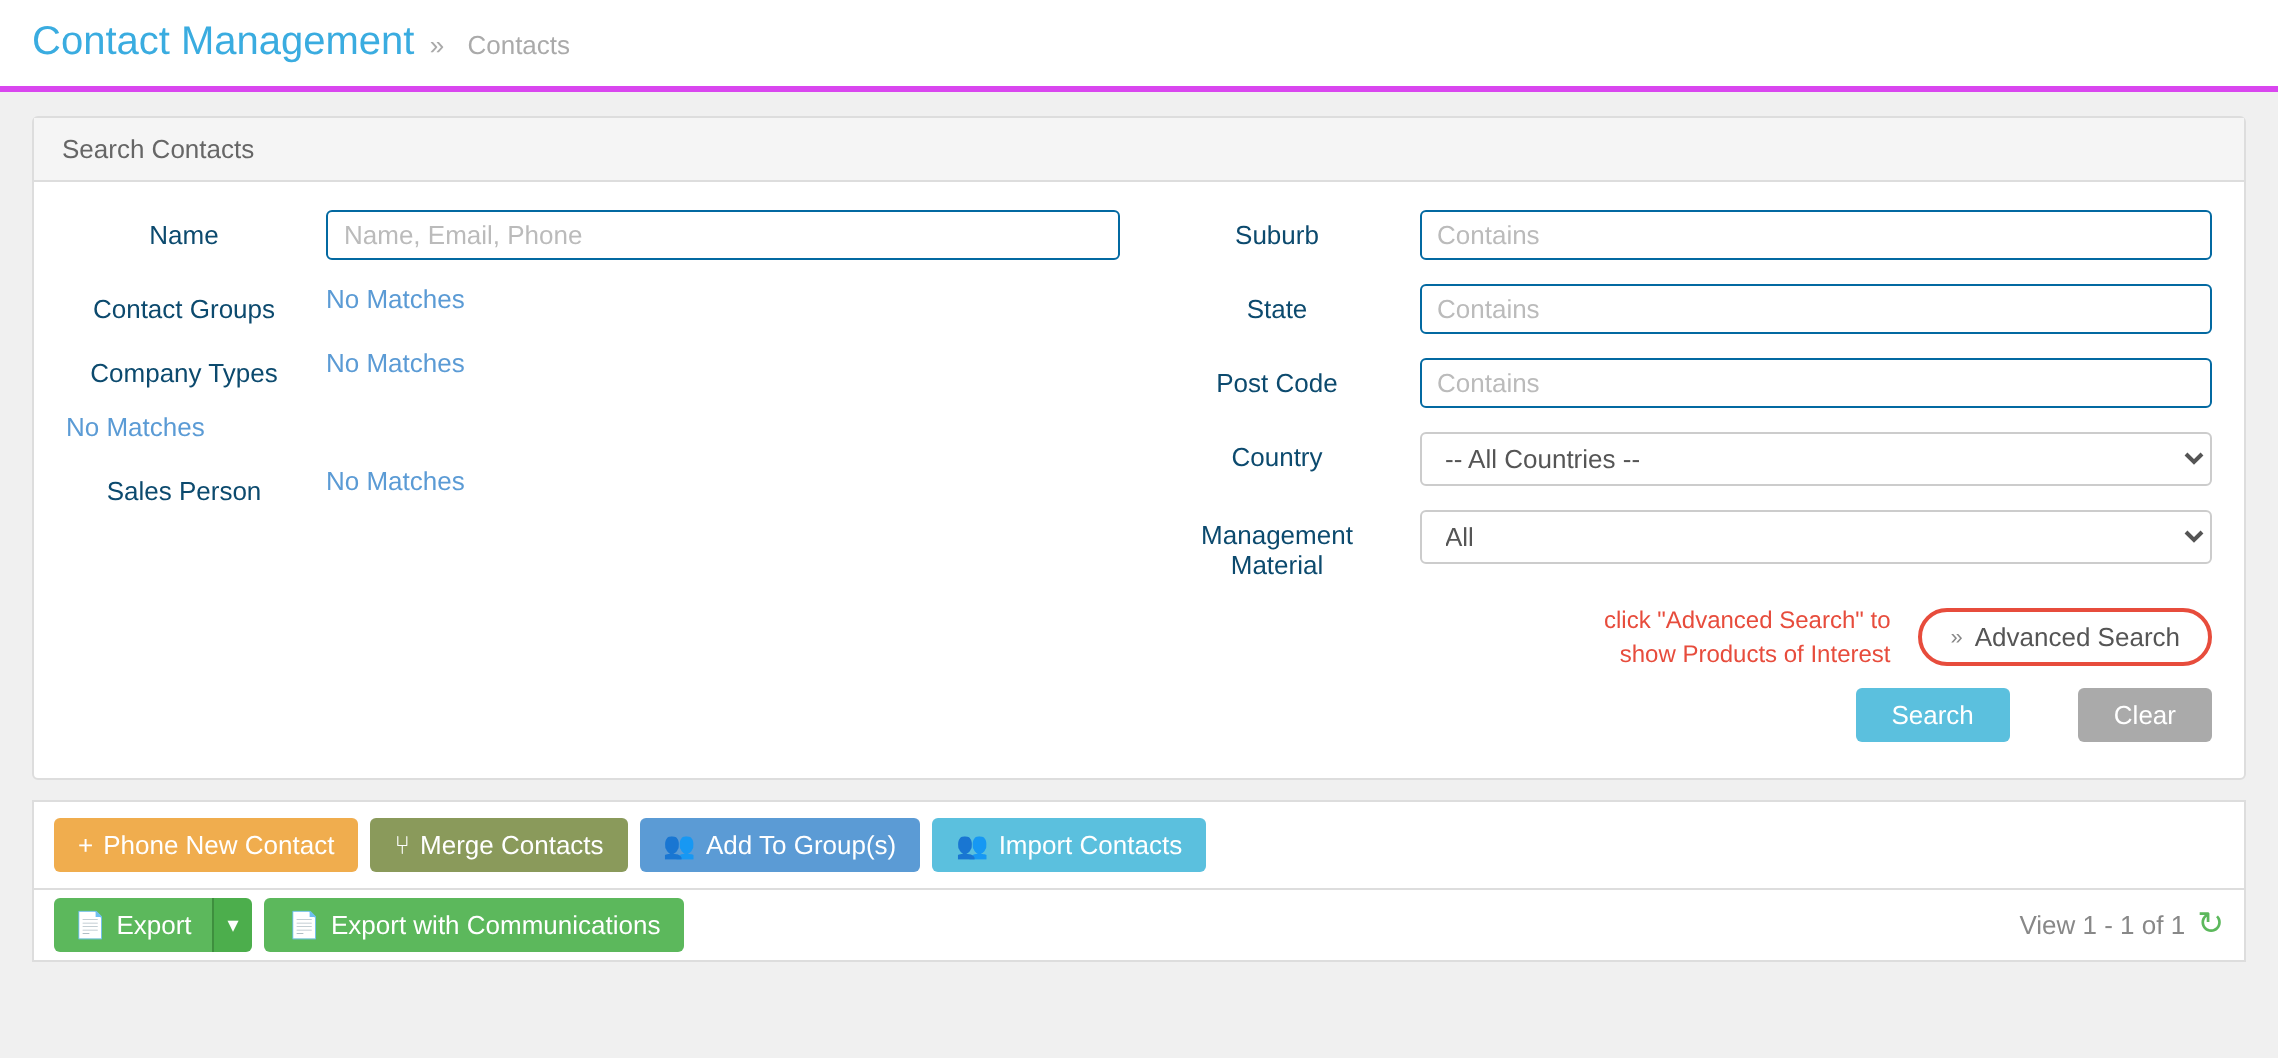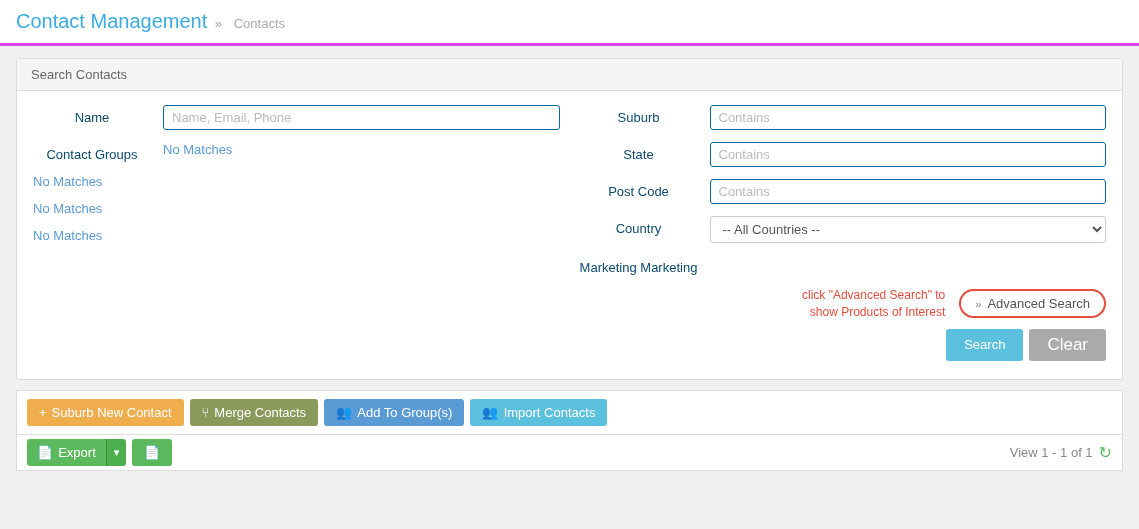--- a/index.html
+++ b/index.html
@@ -148,21 +148,22 @@
       font-size: 13px;
       text-align: center;
     }
     .btn-clear {
       background: #aaa;
       color: #fff;
       border: none;
       padding: 6px 18px;
       border-radius: 3px;
       cursor: pointer;
-      font-size: 17px;
+      font-size: 13px;
+      margin-left: 28px;
     }
 
     .action-bar {
       background: #fff;
       border: 1px solid #ddd;
       padding: 8px 10px;
       display: flex;
       flex-direction: column;
       gap: 6px;
     }
@@ -306,30 +307,32 @@
             <input type="text" placeholder="Name, Email, Phone" style="">
           </div>
         </div>
         <div class="form-row">
           <div class="form-label">Contact Groups</div>
           <div class="form-field">
             <span class="no-matches">No Matches</span>
           </div>
         </div>
         <div class="form-row">
+          <div class="form-label">Company Types</div>
           <div class="form-field">
             <span class="no-matches">No Matches</span>
           </div>
         </div>
         <div class="form-row">
           <div class="form-field">
             <span class="no-matches">No Matches</span>
           </div>
         </div>
         <div class="form-row">
+          <div class="form-label">Sales Person</div>
           <div class="form-field">
             <span class="no-matches">No Matches</span>
           </div>
         </div>
       </div>
 
       <div class="search-right">
         <div class="form-row">
           <div class="form-label">Suburb</div>
           <div class="form-field">
@@ -350,21 +353,26 @@
         </div>
         <div class="form-row">
           <div class="form-label">Country</div>
           <div class="form-field">
             <select>
               <option>-- All Countries --</option>
             </select>
           </div>
         </div>
         <div class="form-row">
-          <div class="form-label">Marketing Marketing</div>
+          <div class="form-label">Management Material</div>
+          <div class="form-field">
+            <select>
+              <option>All</option>
+            </select>
+          </div>
         </div>
 
         <div class="search-actions">
           <div class="advanced-search-row">
             <div class="advanced-search-hint">click "Advanced Search" to<br>show Products of Interest</div>
             <button class="advanced-search-btn">
               <span class="chevron">»</span>
               <span>Advanced Search</span>
             </button>
           </div>
@@ -374,21 +382,21 @@
           </div>
         </div>
       </div>
     </div>
   </div>
 
   <div class="action-bar">
     <div class="action-row">
       <button class="btn-yellow">
         <span>+</span>
-        <span>Suburb New Contact</span>
+        <span>Phone New Contact</span>
       </button>
       <button class="btn-olive">
         <span>⑂</span>
         <span>Merge Contacts</span>
       </button>
       <button class="btn-blue">
         <span>👥</span>
         <span>Add To Group(s)</span>
       </button>
       <button class="btn-teal">
@@ -402,20 +410,21 @@
     <div class="action-row" style="flex:1;">
       <div class="btn-split">
         <button class="main-part">
           <span>📄</span>
           <span>Export</span>
         </button>
         <button class="arrow-part">▾</button>
       </div>
       <button class="btn-green">
         <span>📄</span>
+        <span>Export with Communications</span>
       </button>
 
       <div class="view-info">
         <span>View 1 - 1 of 1</span>
         <span class="refresh-icon">↻</span>
       </div>
     </div>
   </div>
 </div>
 

